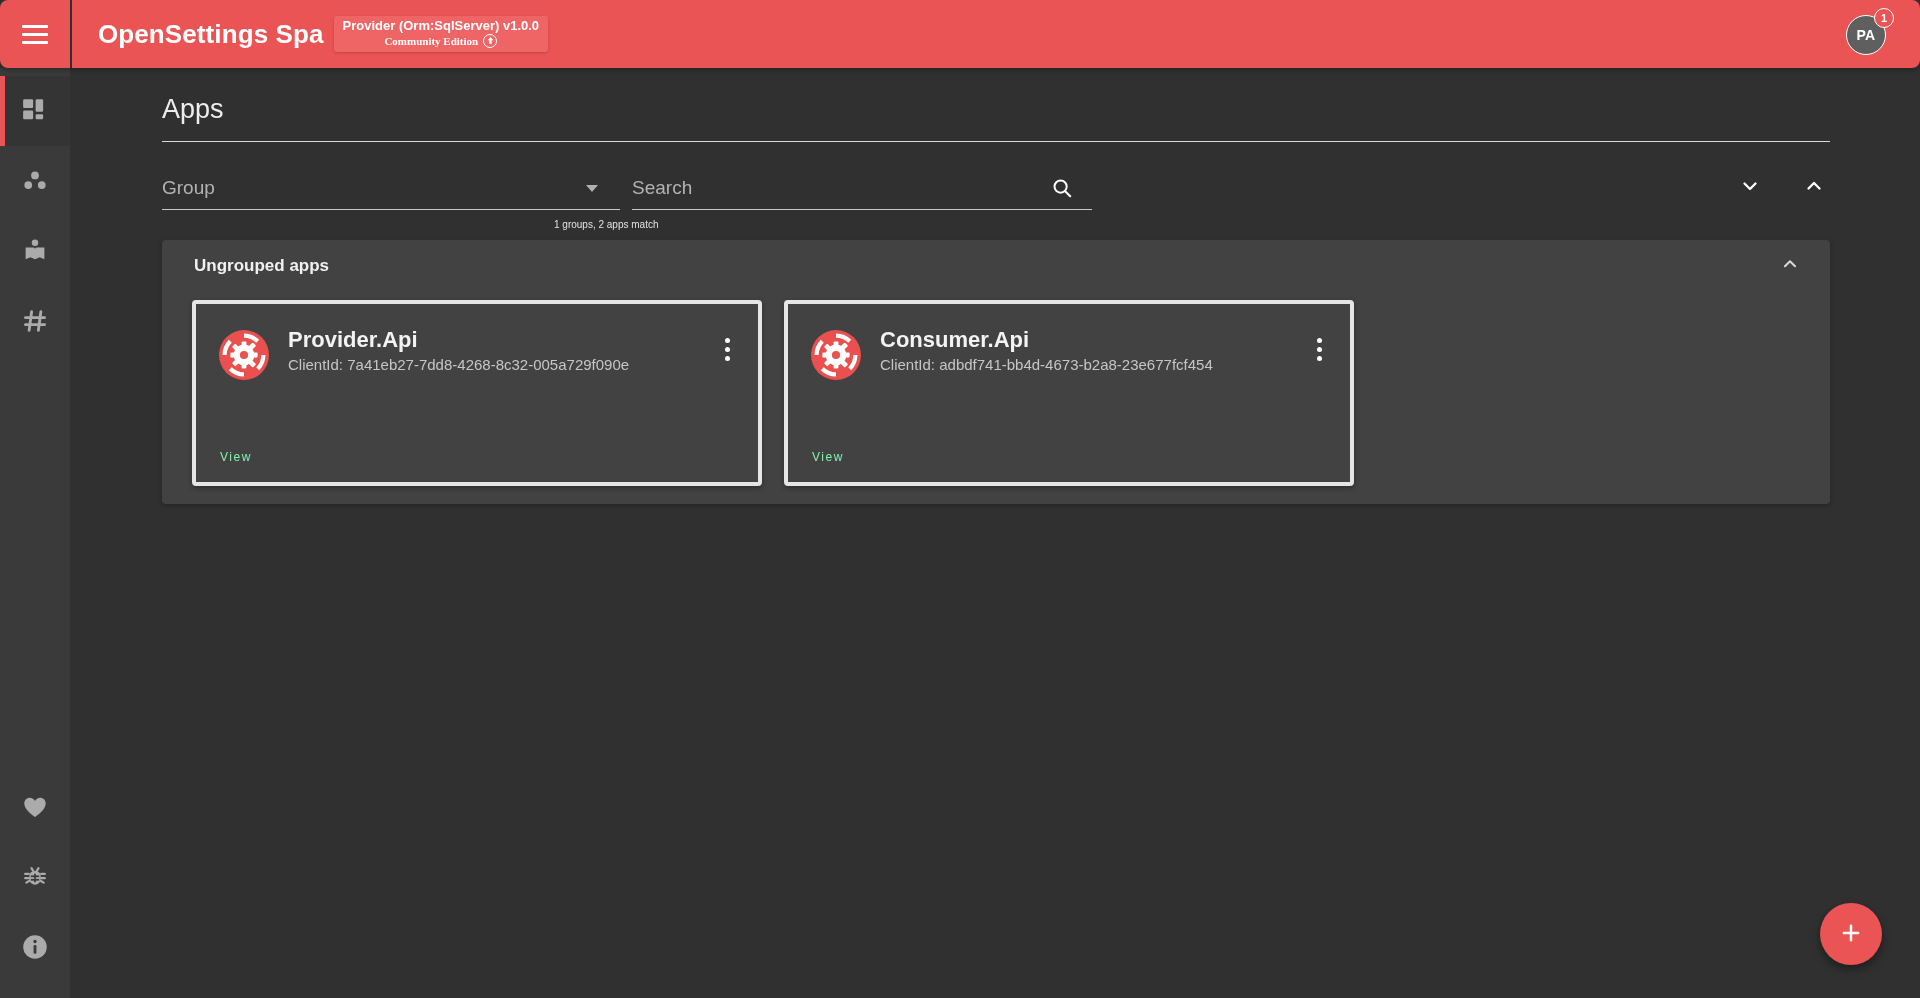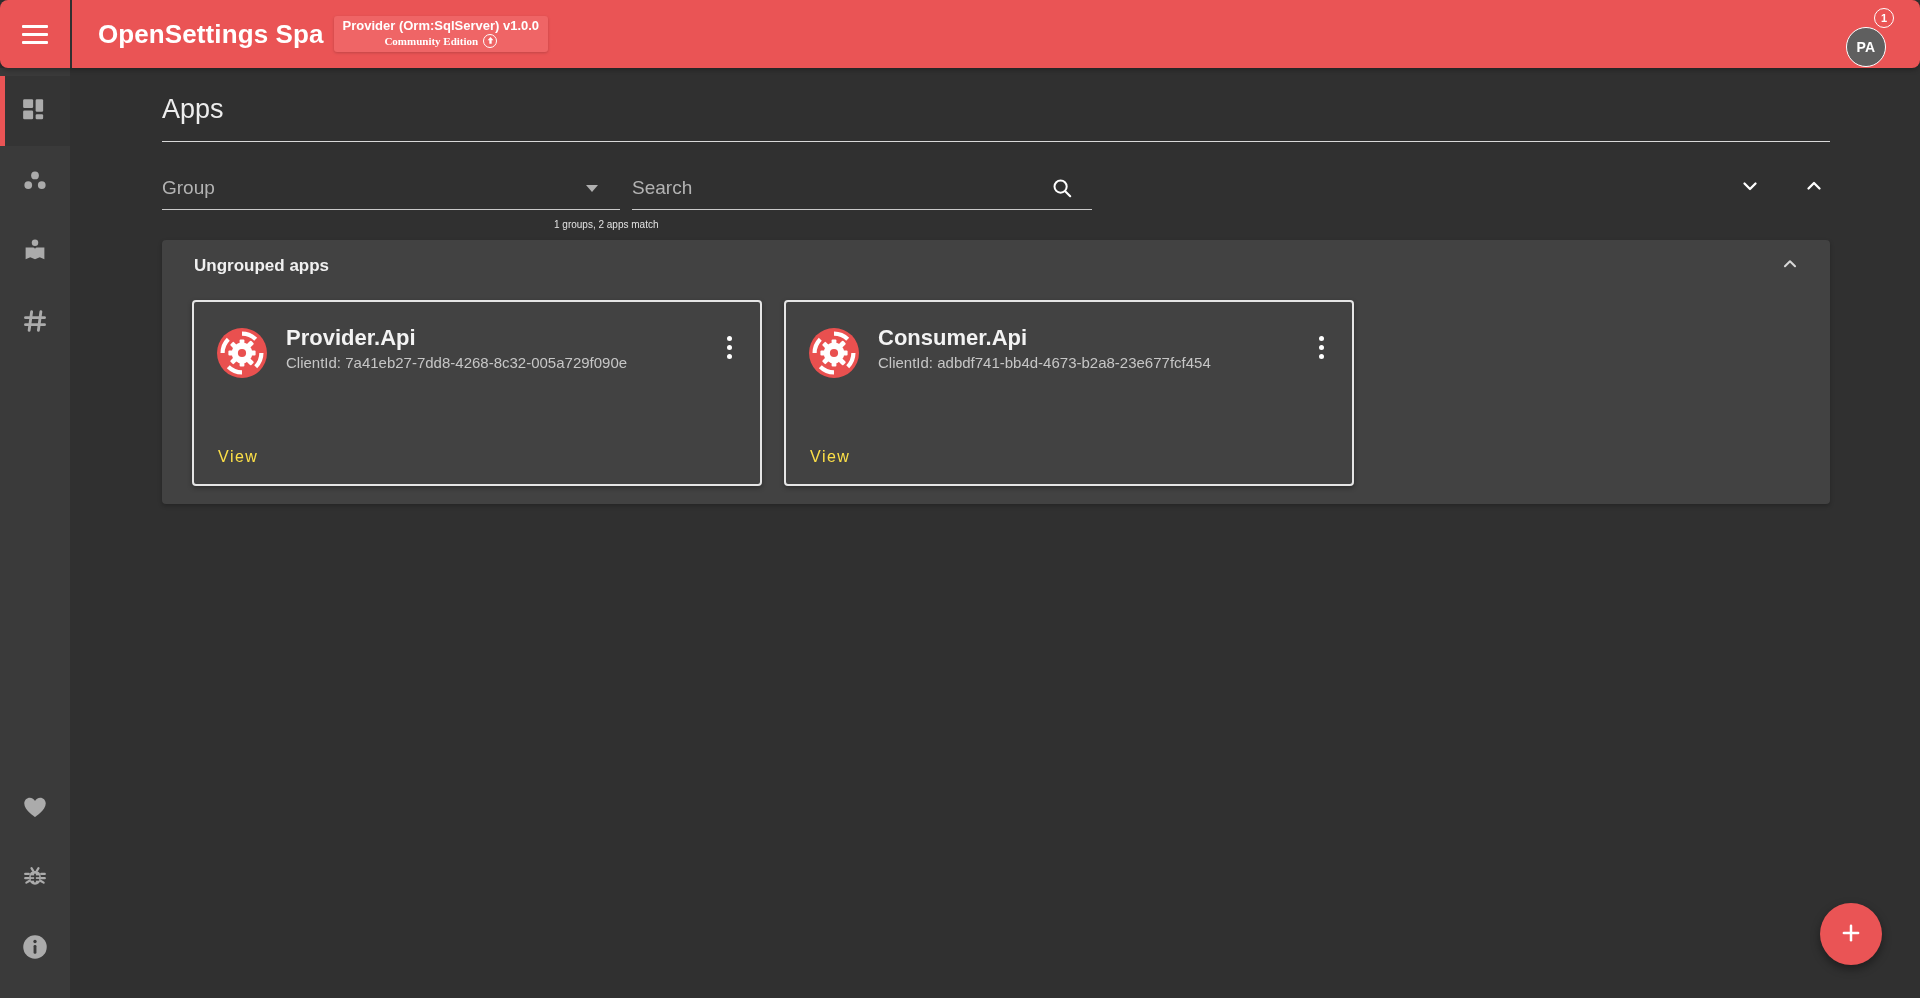--- a/index.html
+++ b/index.html
@@ -52,21 +52,21 @@
   .up-badge svg { display: block; }
 
   .topbar-spacer { flex: 1; }
   .avatar-zone { position: relative; margin-right: 28px; width: 46px; height: 46px; }
   .avatar {
     width: 40px; height: 40px; border-radius: 50%;
     background: #5f5f5f; border: 1.5px solid #fff;
     color: #ffffff; font-size: 14px; font-weight: bold;
     display: flex; align-items: center; justify-content: center;
     letter-spacing: .4px; cursor: pointer;
-    position: absolute; left: 0; top: 16px;
+    position: absolute; left: 0; top: 4px;
   }
   .avatar-badge {
     position: absolute; right: -2px; top: -3px;
     width: 20px; height: 20px; border-radius: 50%;
     background: #ea5455; border: 1.5px solid #fff;
     color: #fff; font-size: 11px; font-weight: bold;
     display: flex; align-items: center; justify-content: center;
   }
 
   
@@ -144,41 +144,41 @@
     height: 52px; display: flex; align-items: center;
     padding: 0 24px 0 32px; cursor: pointer;
   }
   .group-name { color: #f0f0f0; font-size: 17px; font-weight: bold; }
   .group-head .chev-btn { margin-left: auto; }
 
   .cards { display: flex; gap: 22px; padding: 8px 0 0 30px; flex-wrap: wrap; }
   .card {
     width: 570px; min-height: 186px;
     background: #424242;
-    border: 2px solid #e5e5e5;
+    border: 4px solid #e5e5e5;
     border-radius: 4px;
     box-shadow: 0 2px 5px rgba(0,0,0,.32);
     display: flex; flex-direction: column;
     padding: 22px 18px 14px 22px;
     position: relative;
   }
   .card-head { display: flex; align-items: flex-start; gap: 18px; }
   .app-icon { width: 52px; height: 52px; flex: 0 0 52px; margin-top: 3px; }
   .card-texts { flex: 1; min-width: 0; padding-top: 1px; }
   .card-title { color: #f3f3f3; font-size: 22px; font-weight: bold; line-height: 1.15; }
   .card-sub { color: #c6c6c6; font-size: 15px; line-height: 1.34; margin-top: 3px; word-break: break-word; }
   .kebab {
     width: 26px; height: 34px; display: flex; flex-direction: column;
     align-items: center; justify-content: center; gap: 4px;
     cursor: pointer; margin-top: 6px;
   }
   .kebab i { width: 5px; height: 5px; border-radius: 50%; background: #ffffff; display: block; }
   .card-actions { margin-top: auto; padding-top: 18px; }
   .view-link {
-    color: #fde047; font-size: 16px; letter-spacing: 1.5px;
+    color: #86efac; font-size: 12px; letter-spacing: 1.5px;
     background: none; border: none; cursor: pointer;
     font-family: "Liberation Sans", sans-serif;
     padding: 4px 2px;
   }
 
   
   .fab {
     position: absolute; right: 38px; bottom: 33px;
     width: 62px; height: 62px; border-radius: 50%;
     background: #ea5455;

